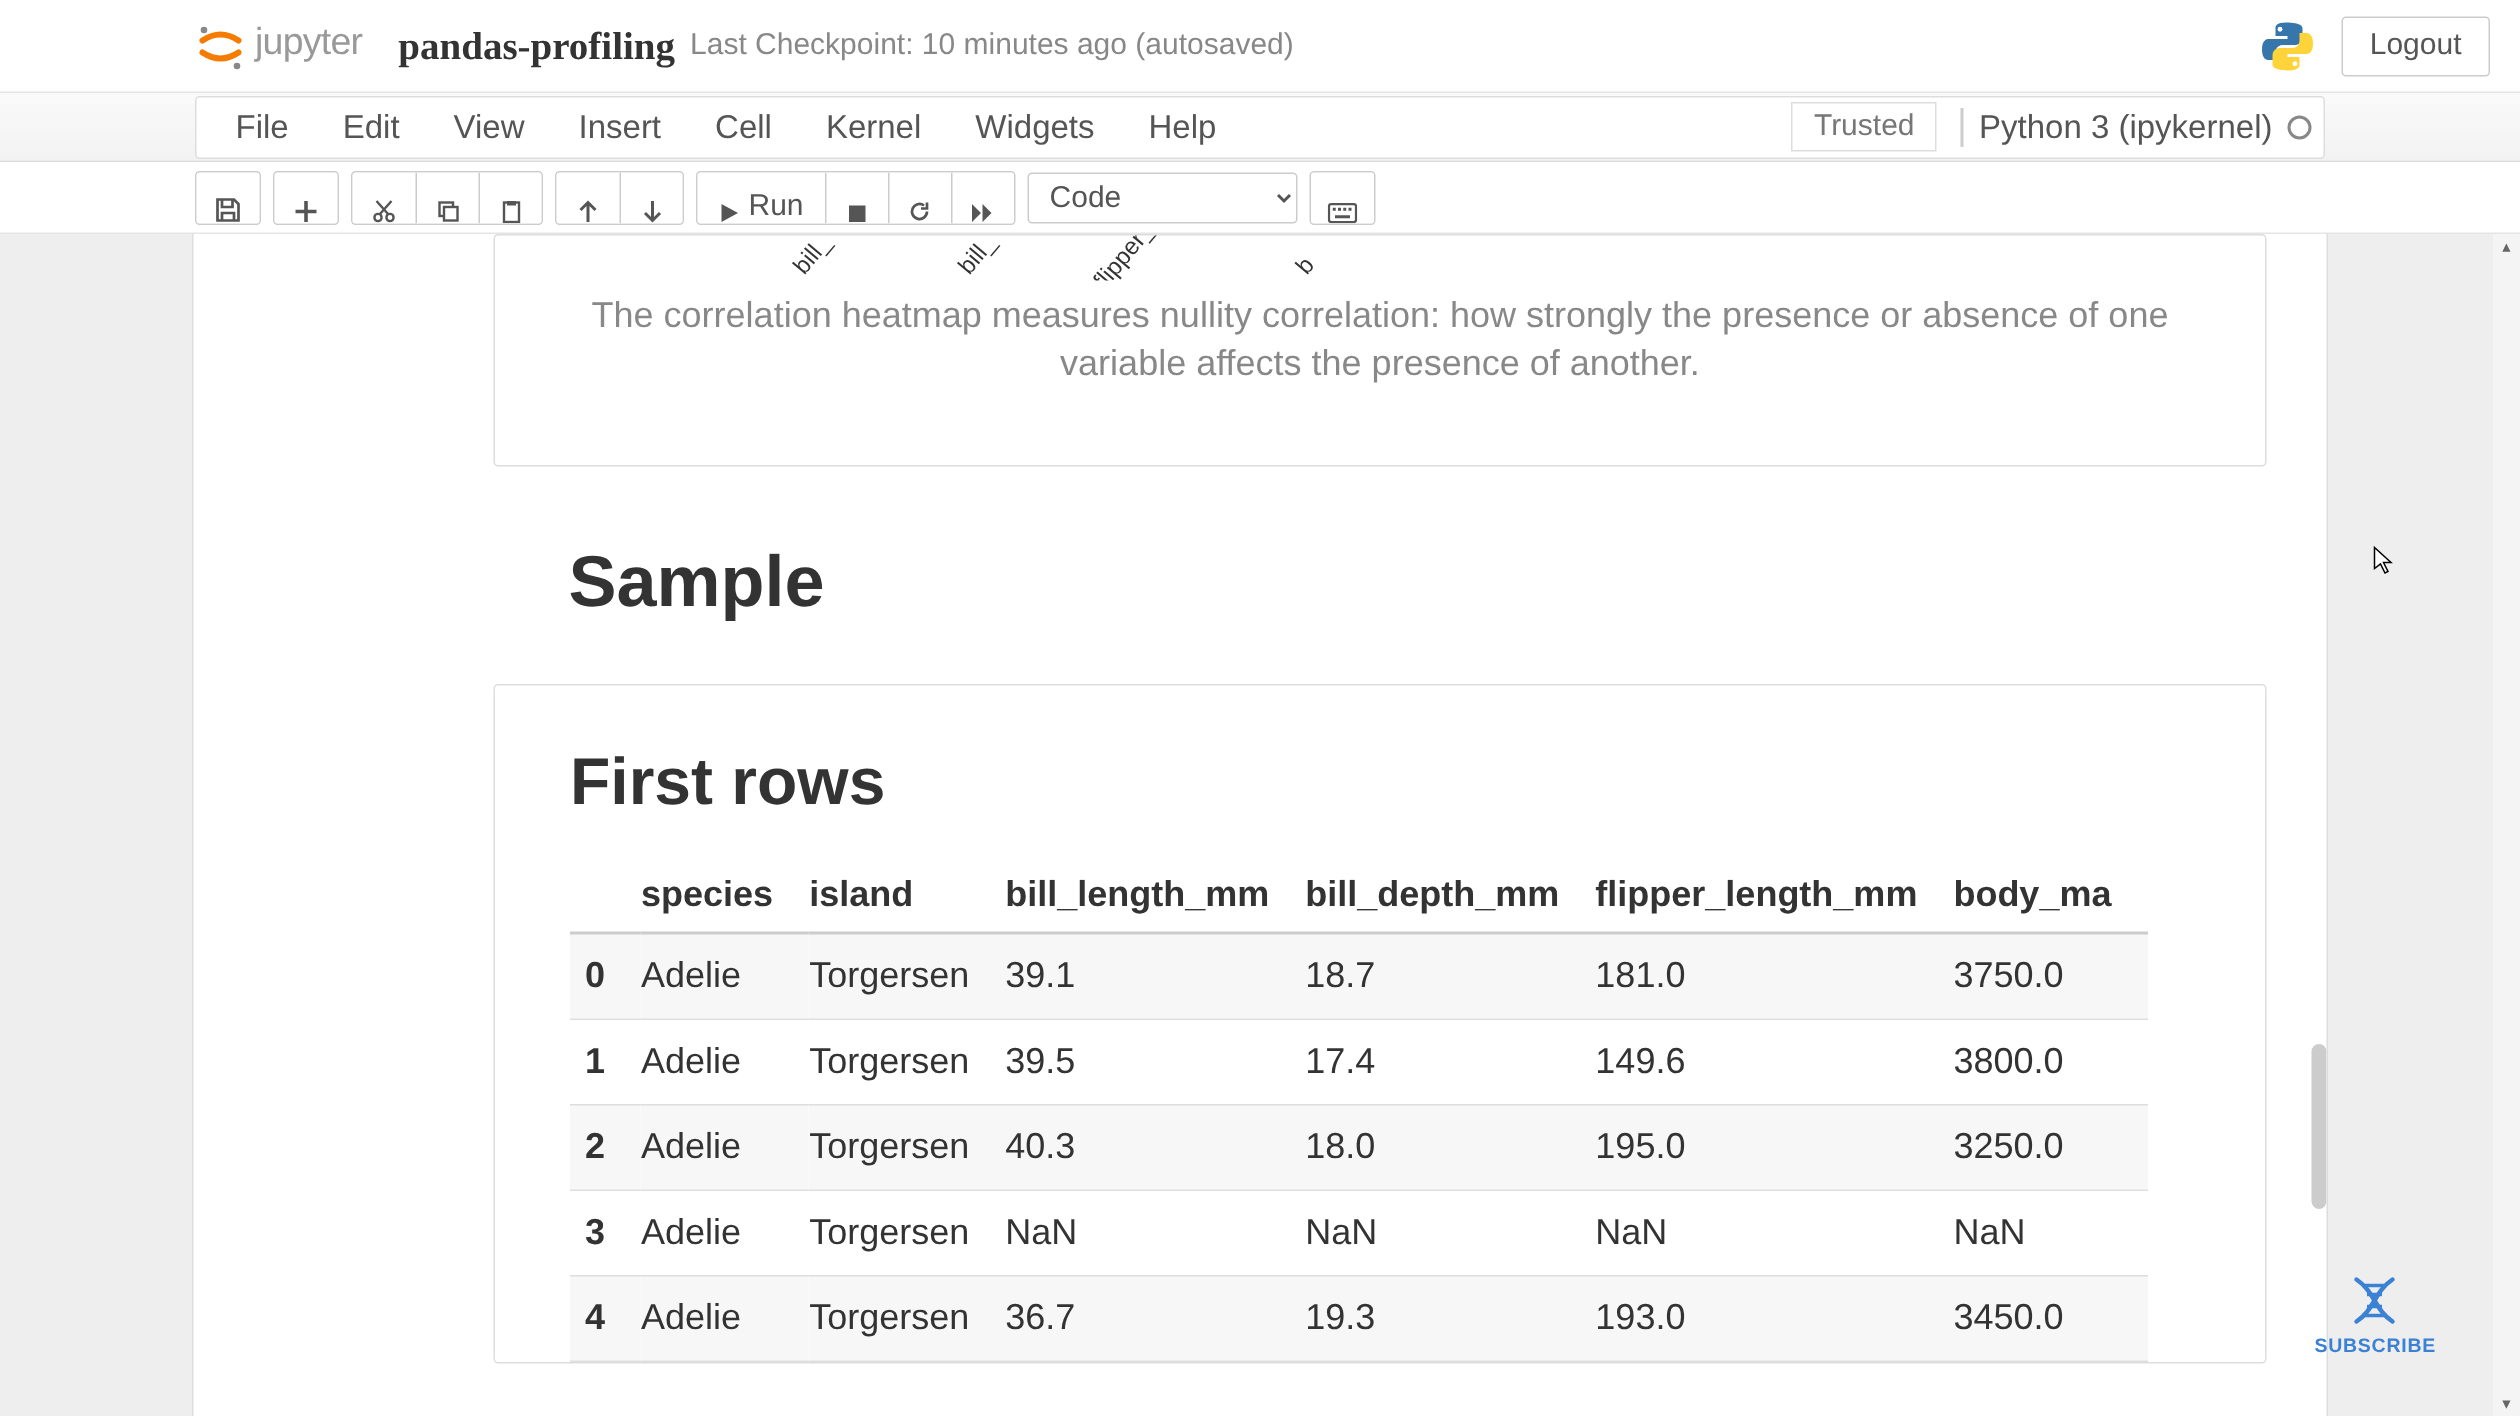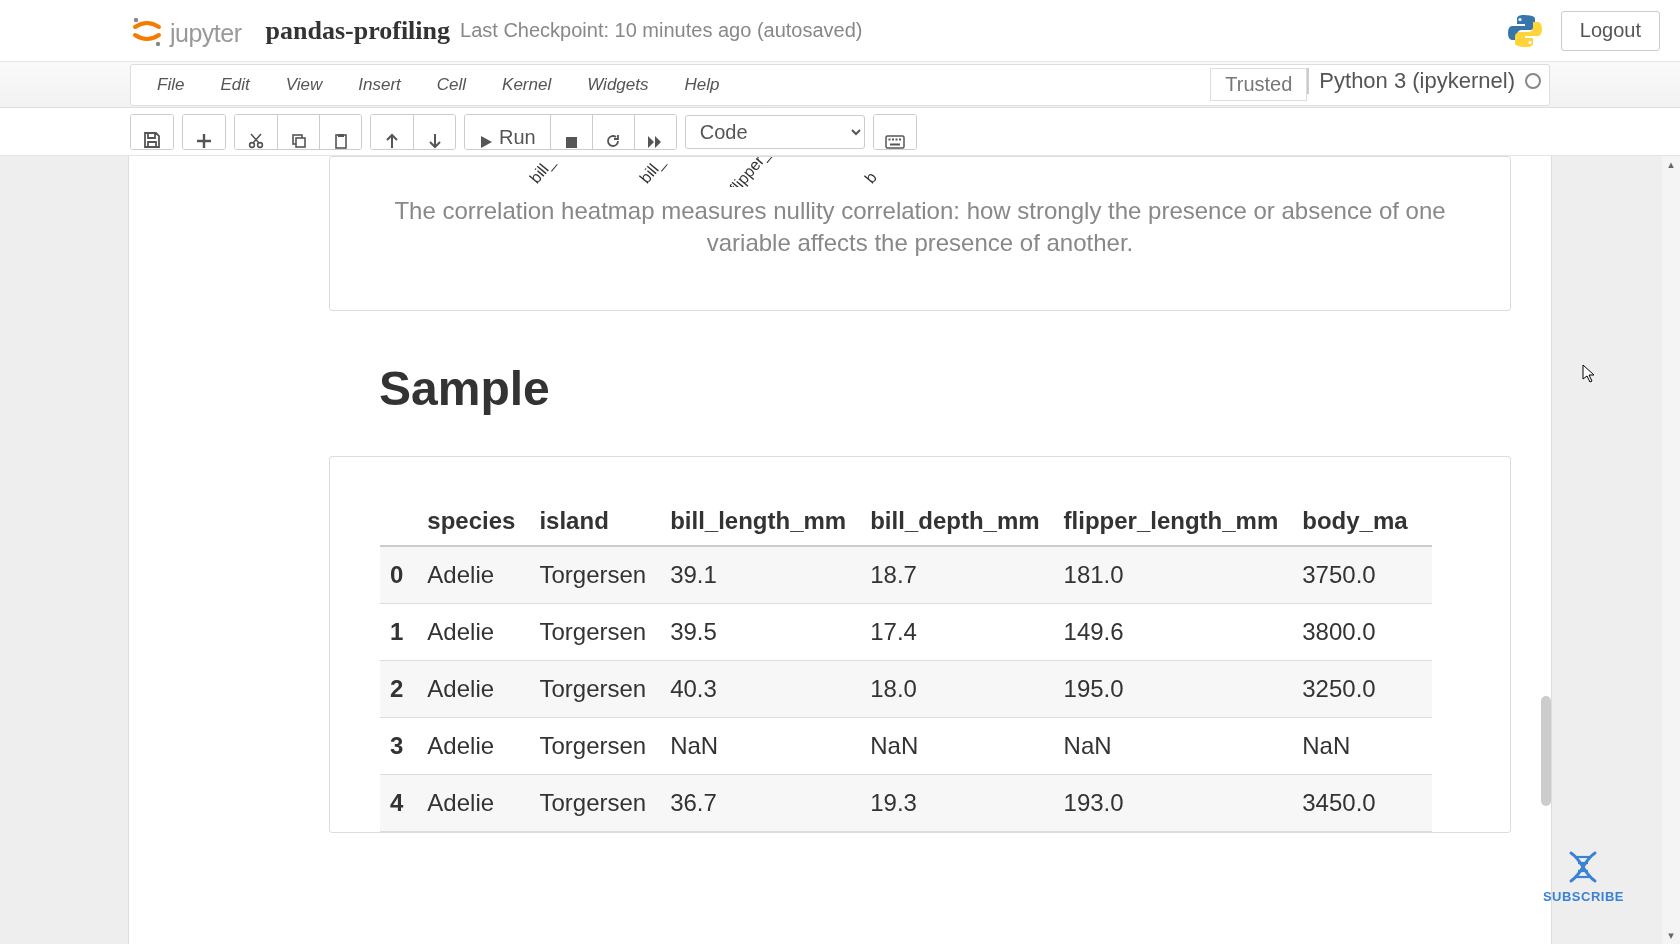--- a/index.html
+++ b/index.html
@@ -15,21 +15,21 @@
     
     .header {
       display: flex;
       align-items: center;
       padding: 8px 20px 8px 130px;
       border-bottom: 1px solid #e5e5e5;
       height: 62px;
     }
     .jupyter-logo {
       display: flex;
-      align-items: flex-end;
+      align-items: flex-start;
       font-size: 25px;
       color: #888;
       margin-right: 24px;
     }
     .jupyter-logo svg { margin-right: 6px; }
     .jupyter-word { font-weight: 400; color: #999; letter-spacing: -0.5px; }
     .notebook-name {
       font-size: 26px;
       font-weight: 600;
       color: #333;
@@ -70,29 +70,29 @@
       align-items: center;
       width: 100%;
       border: 1px solid #ddd;
       border-radius: 3px;
       background: #fff;
       height: 42px;
       padding: 0 8px;
     }
     .menu-item {
       padding: 20px 18px;
-      font-size: 17px;
+      font-size: 22px;
       color: #555;
       cursor: pointer;
-      font-style: italic;
     }
     .menu-right {
       margin-left: auto;
       display: flex;
-      align-items: flex-start;
+      align-items: center;
+      gap: 16px;
     }
     .trusted {
       border: 1px solid #ddd;
       padding: 4px 14px;
       font-size: 20px;
       color: #777;
     }
     .kernel-name {
       font-size: 22px;
       color: #555;
@@ -441,20 +441,21 @@
         <span class="heatmap-label" style="left:320px; top:12px">bill_</span>
         <span class="heatmap-label" style="left:410px; top:22px">flipper_</span>
         <span class="heatmap-label" style="left:545px; top:12px">b</span>
       </div>
       <div class="corr-text">The correlation heatmap measures nullity correlation: how strongly the presence or absence of one variable affects the presence of another.</div>
     </div>
 
     <h1 class="sample-heading">Sample</h1>
 
     <div class="sample-box">
+      <h2 class="first-rows-heading">First rows</h2>
 
       <table class="sample-table">
         <thead>
           <tr>
             <th class="idx-header"></th>
             <th>species</th>
             <th>island</th>
             <th>bill_length_mm</th>
             <th>bill_depth_mm</th>
             <th>flipper_length_mm</th>

